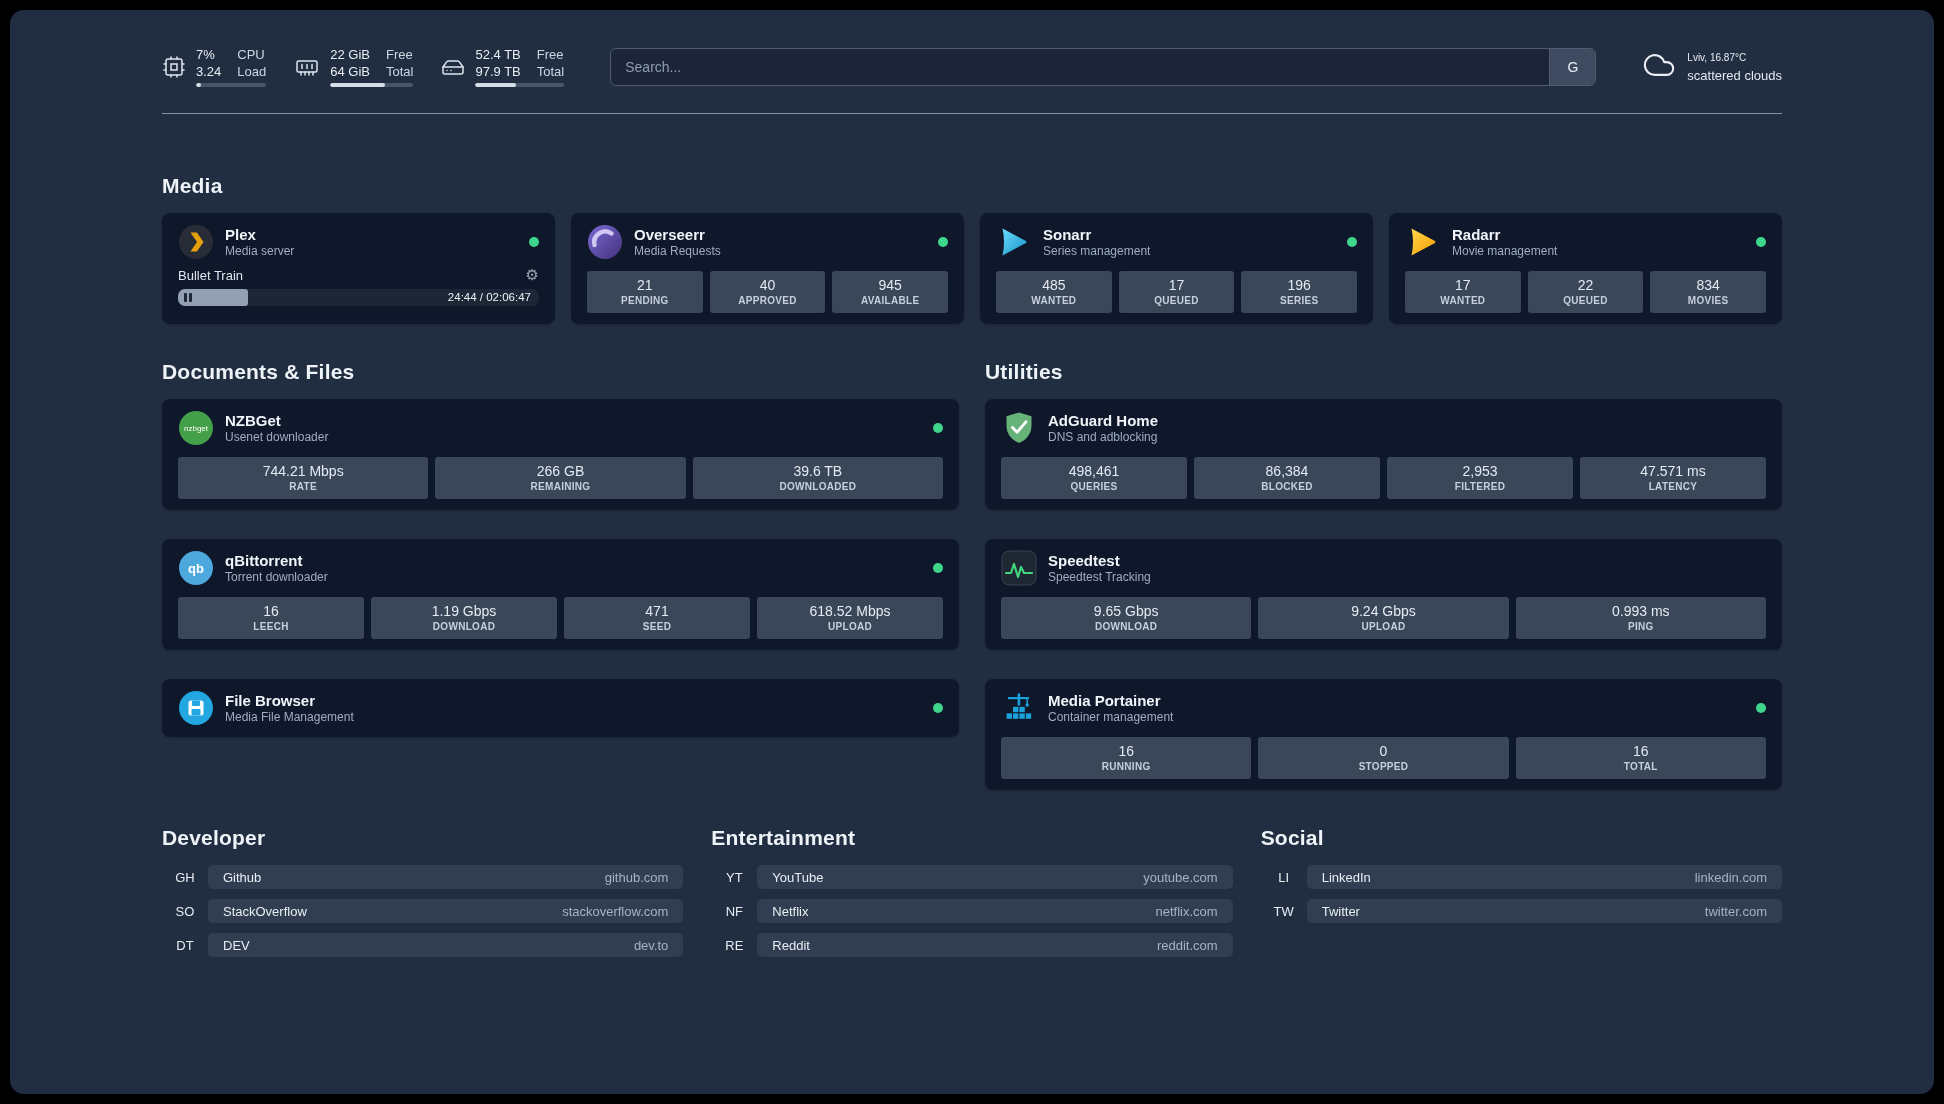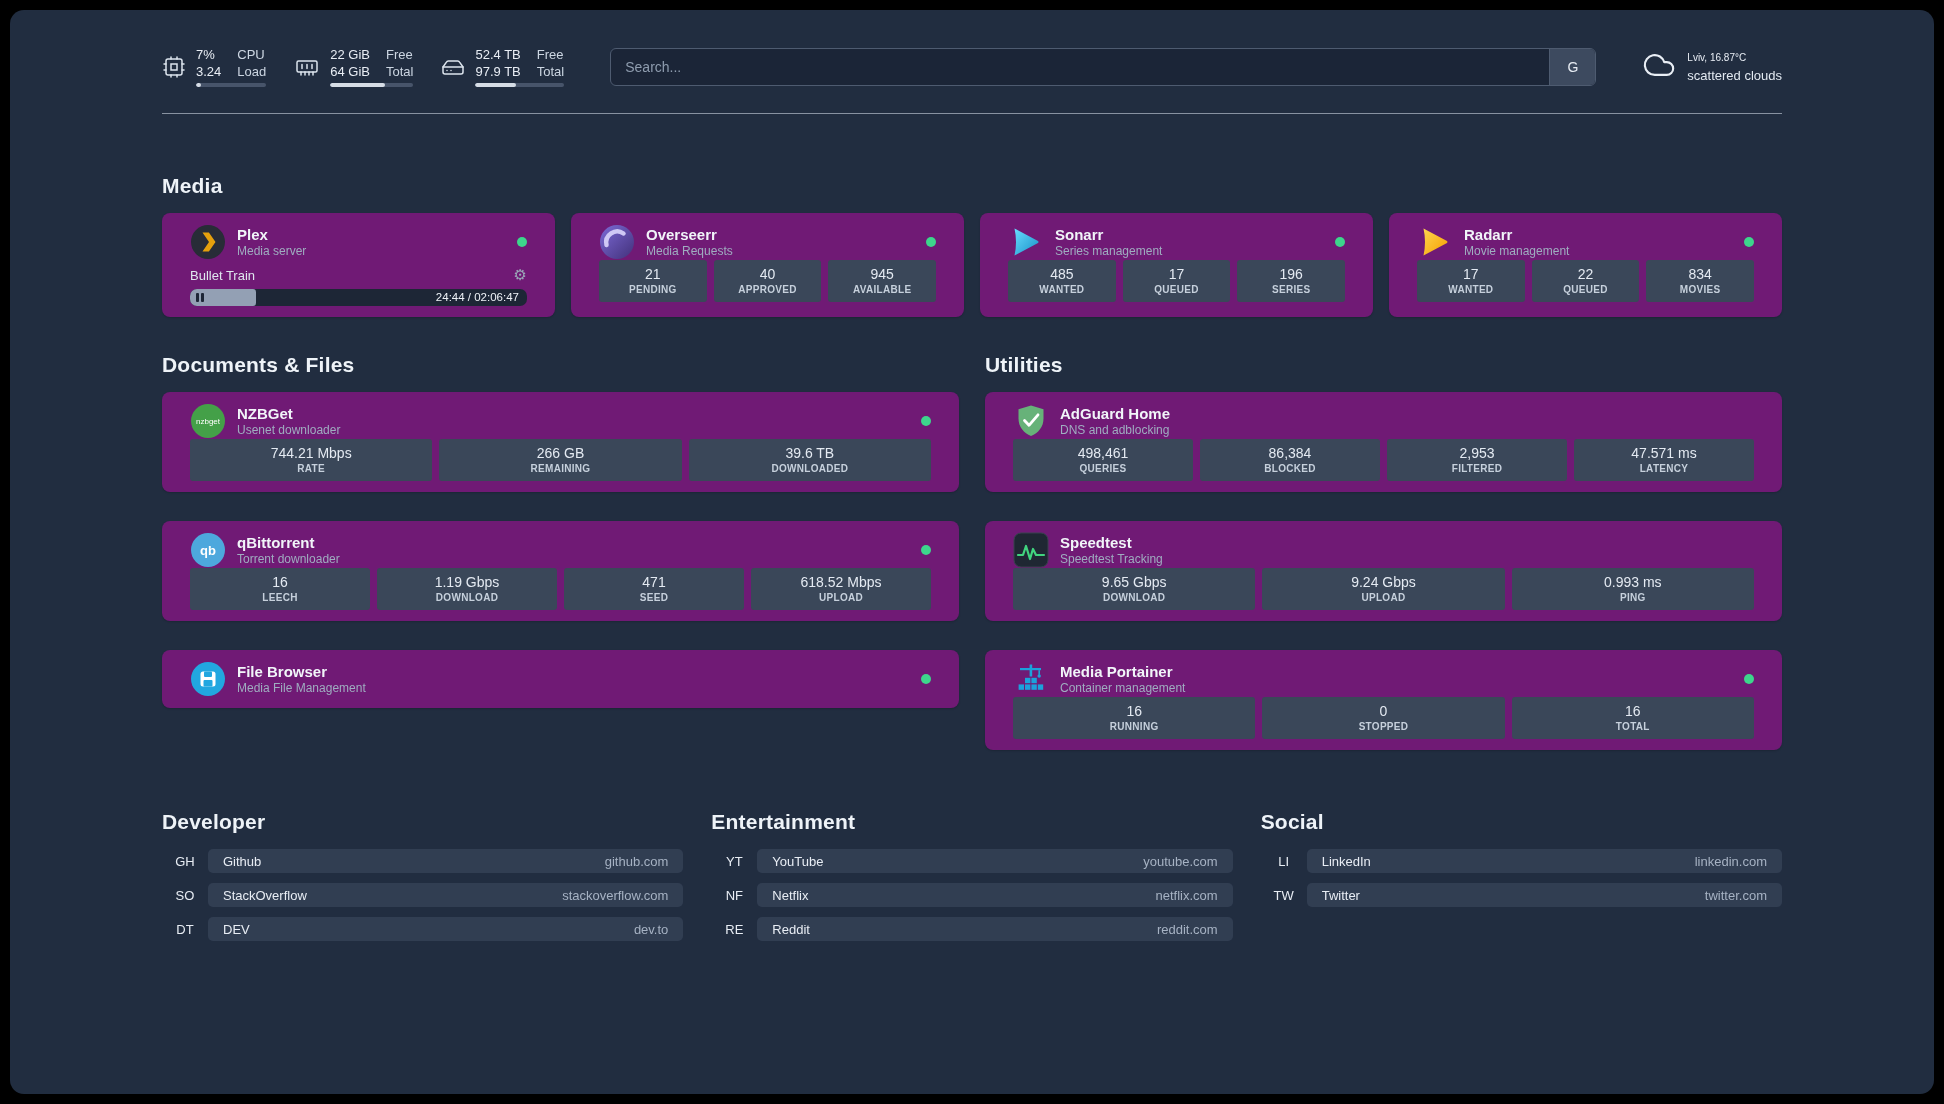--- a/index.html
+++ b/index.html
@@ -27,46 +27,46 @@
   .divider{height:1px;background:rgba(222,230,240,.55);margin-top:26px}
 
   
   .section-title{font-size:21px;font-weight:600;color:#eef3f8;letter-spacing:.2px}
   .media-section{margin-top:60px}
   .cards-grid{display:grid;grid-template-columns:repeat(4,1fr);gap:16px;margin-top:15px}
   .two-col{display:grid;grid-template-columns:1fr 1fr;gap:26px;margin-top:36px}
   .col-cards{display:flex;flex-direction:column;gap:29px;margin-top:15px}
 
   
-  .card{background:#701a75;border-radius:8px;padding:11px 28px;box-shadow:0 1px 2px rgba(0,0,0,.18)}
+  .card{background:#0f172a;border-radius:8px;padding:11px 16px;box-shadow:0 1px 2px rgba(0,0,0,.18)}
   .card-header{display:flex;align-items:center;gap:11px;cursor:pointer}
   .app-icon{width:36px;height:36px;flex:none}
   .app-icon svg{display:block;width:36px;height:36px}
   .card-titles{flex:1;min-width:0}
   .card-title{font-size:15px;font-weight:600;color:#f1f5f9;line-height:19px}
   .card-sub{font-size:12px;color:#9fadc0;line-height:15px}
   .status-dot{width:10px;height:10px;border-radius:50%;background:#3dd68c;flex:none}
-  .stats-row{display:flex;gap:7px;}
+  .stats-row{display:flex;gap:7px;margin-top:11px}
   .stat{flex:1;background:#3a4759;border-radius:3px;text-align:center;padding:5px 4px 6px}
   .stat-value{font-size:14px;color:#e4eaf2;line-height:18px}
   .stat-label{font-size:10px;font-weight:700;color:#c6d0dc;line-height:13px;letter-spacing:.3px}
 
   
   .player{margin-top:8px}
   .player-top{display:flex;align-items:center;justify-content:space-between}
   .track-name{font-size:13px;color:#dfe6ee}
   .gear{font-family:"DejaVu Sans",sans-serif;font-size:15px;color:#9aa7b8;cursor:pointer;line-height:1}
   .player-bar{position:relative;height:17px;background:#1d2636;border-radius:7px;margin-top:6px;overflow:hidden;cursor:pointer}
   .player-fill{position:absolute;left:0;top:0;bottom:0;background:#93a0b4;border-radius:3px}
   .pause-icon{position:absolute;left:6px;top:4px;display:flex;gap:2px;cursor:pointer}
   .pause-icon i{display:block;width:3px;height:9px;background:#1d2636;border-radius:1px}
   .player-time{position:absolute;right:8px;top:0;line-height:17px;font-size:11.5px;color:#eef2f7}
 
   
-  .bookmarks{display:grid;grid-template-columns:1fr 1fr 1fr;gap:28px;margin-top:60px;padding-bottom:44px}
+  .bookmarks{display:grid;grid-template-columns:1fr 1fr 1fr;gap:28px;margin-top:36px;padding-bottom:44px}
   .bm-list{display:flex;flex-direction:column;gap:10px;margin-top:15px}
   .bm-row{display:flex;align-items:stretch;height:24px;cursor:pointer}
   .bm-abbr{width:46px;display:flex;align-items:center;justify-content:center;font-size:13px;color:#e8edf4}
   .bm-pill{flex:1;display:flex;align-items:center;justify-content:space-between;background:#313e52;border-radius:5px;padding:8px 15px}
   .bm-name{font-size:13px;color:#e8edf4}
   .bm-url{font-size:13px;color:#a6b2c3}
 </style>
 </head>
 <body>
 

